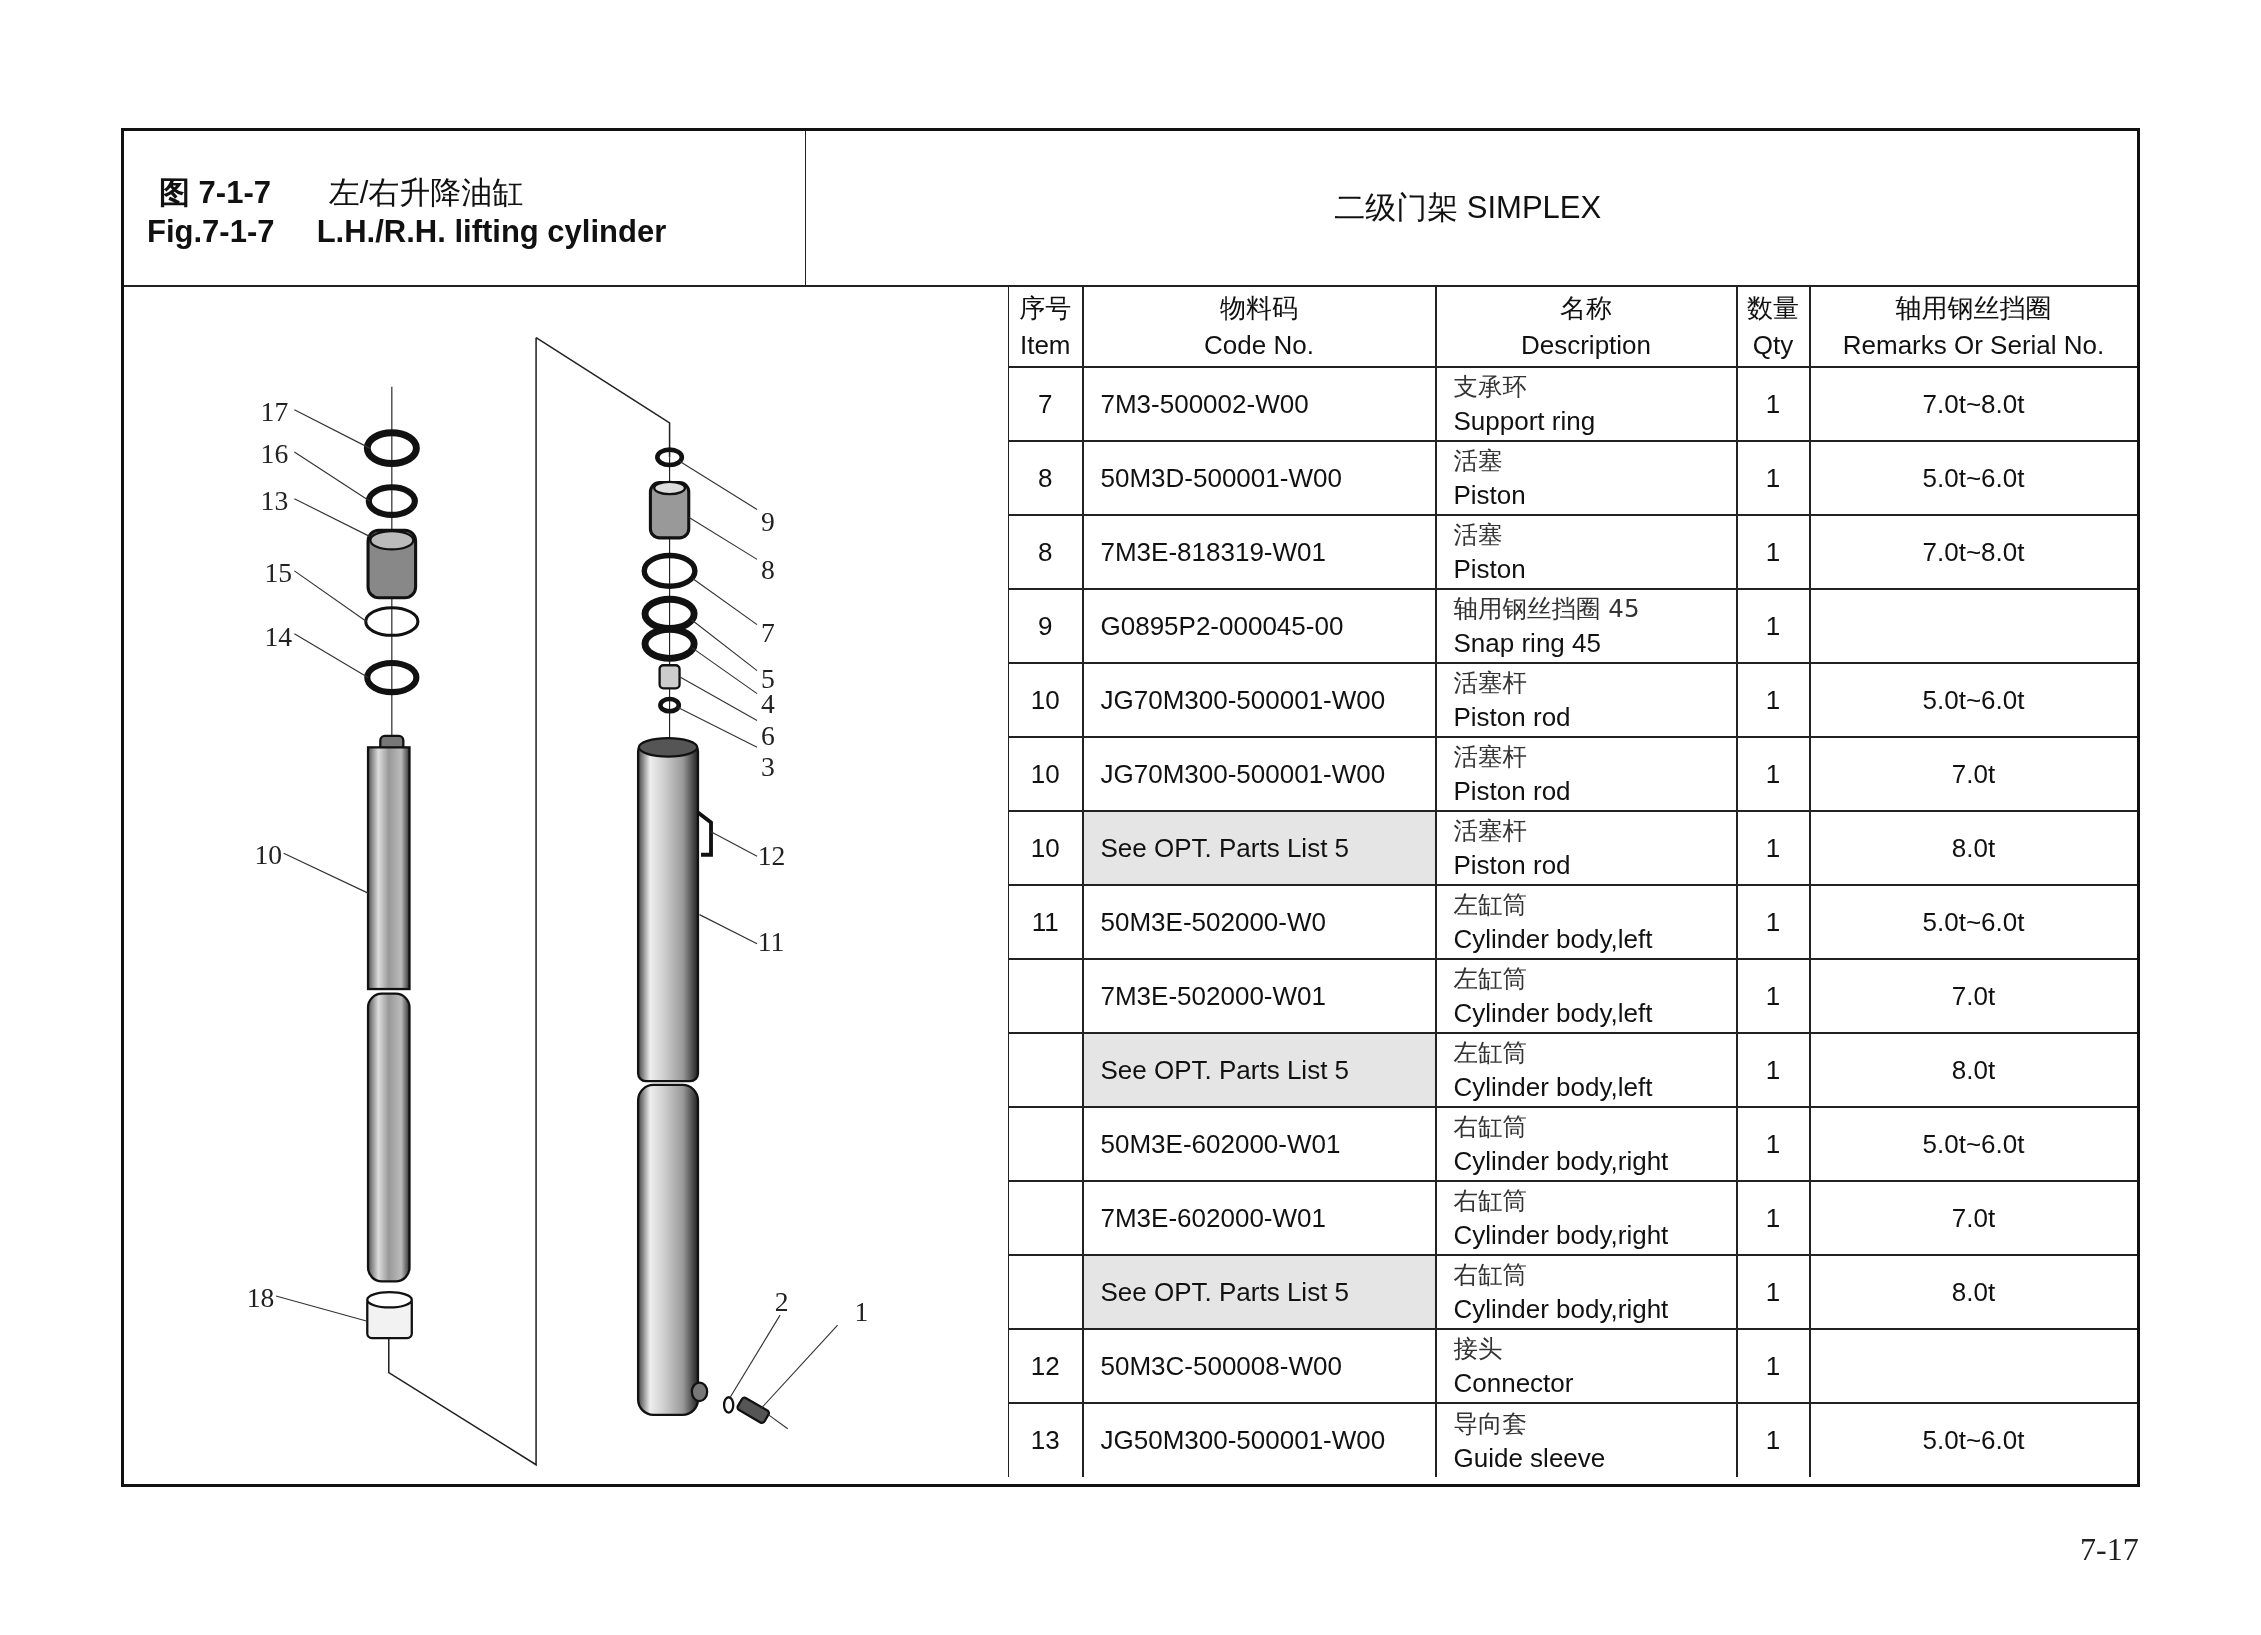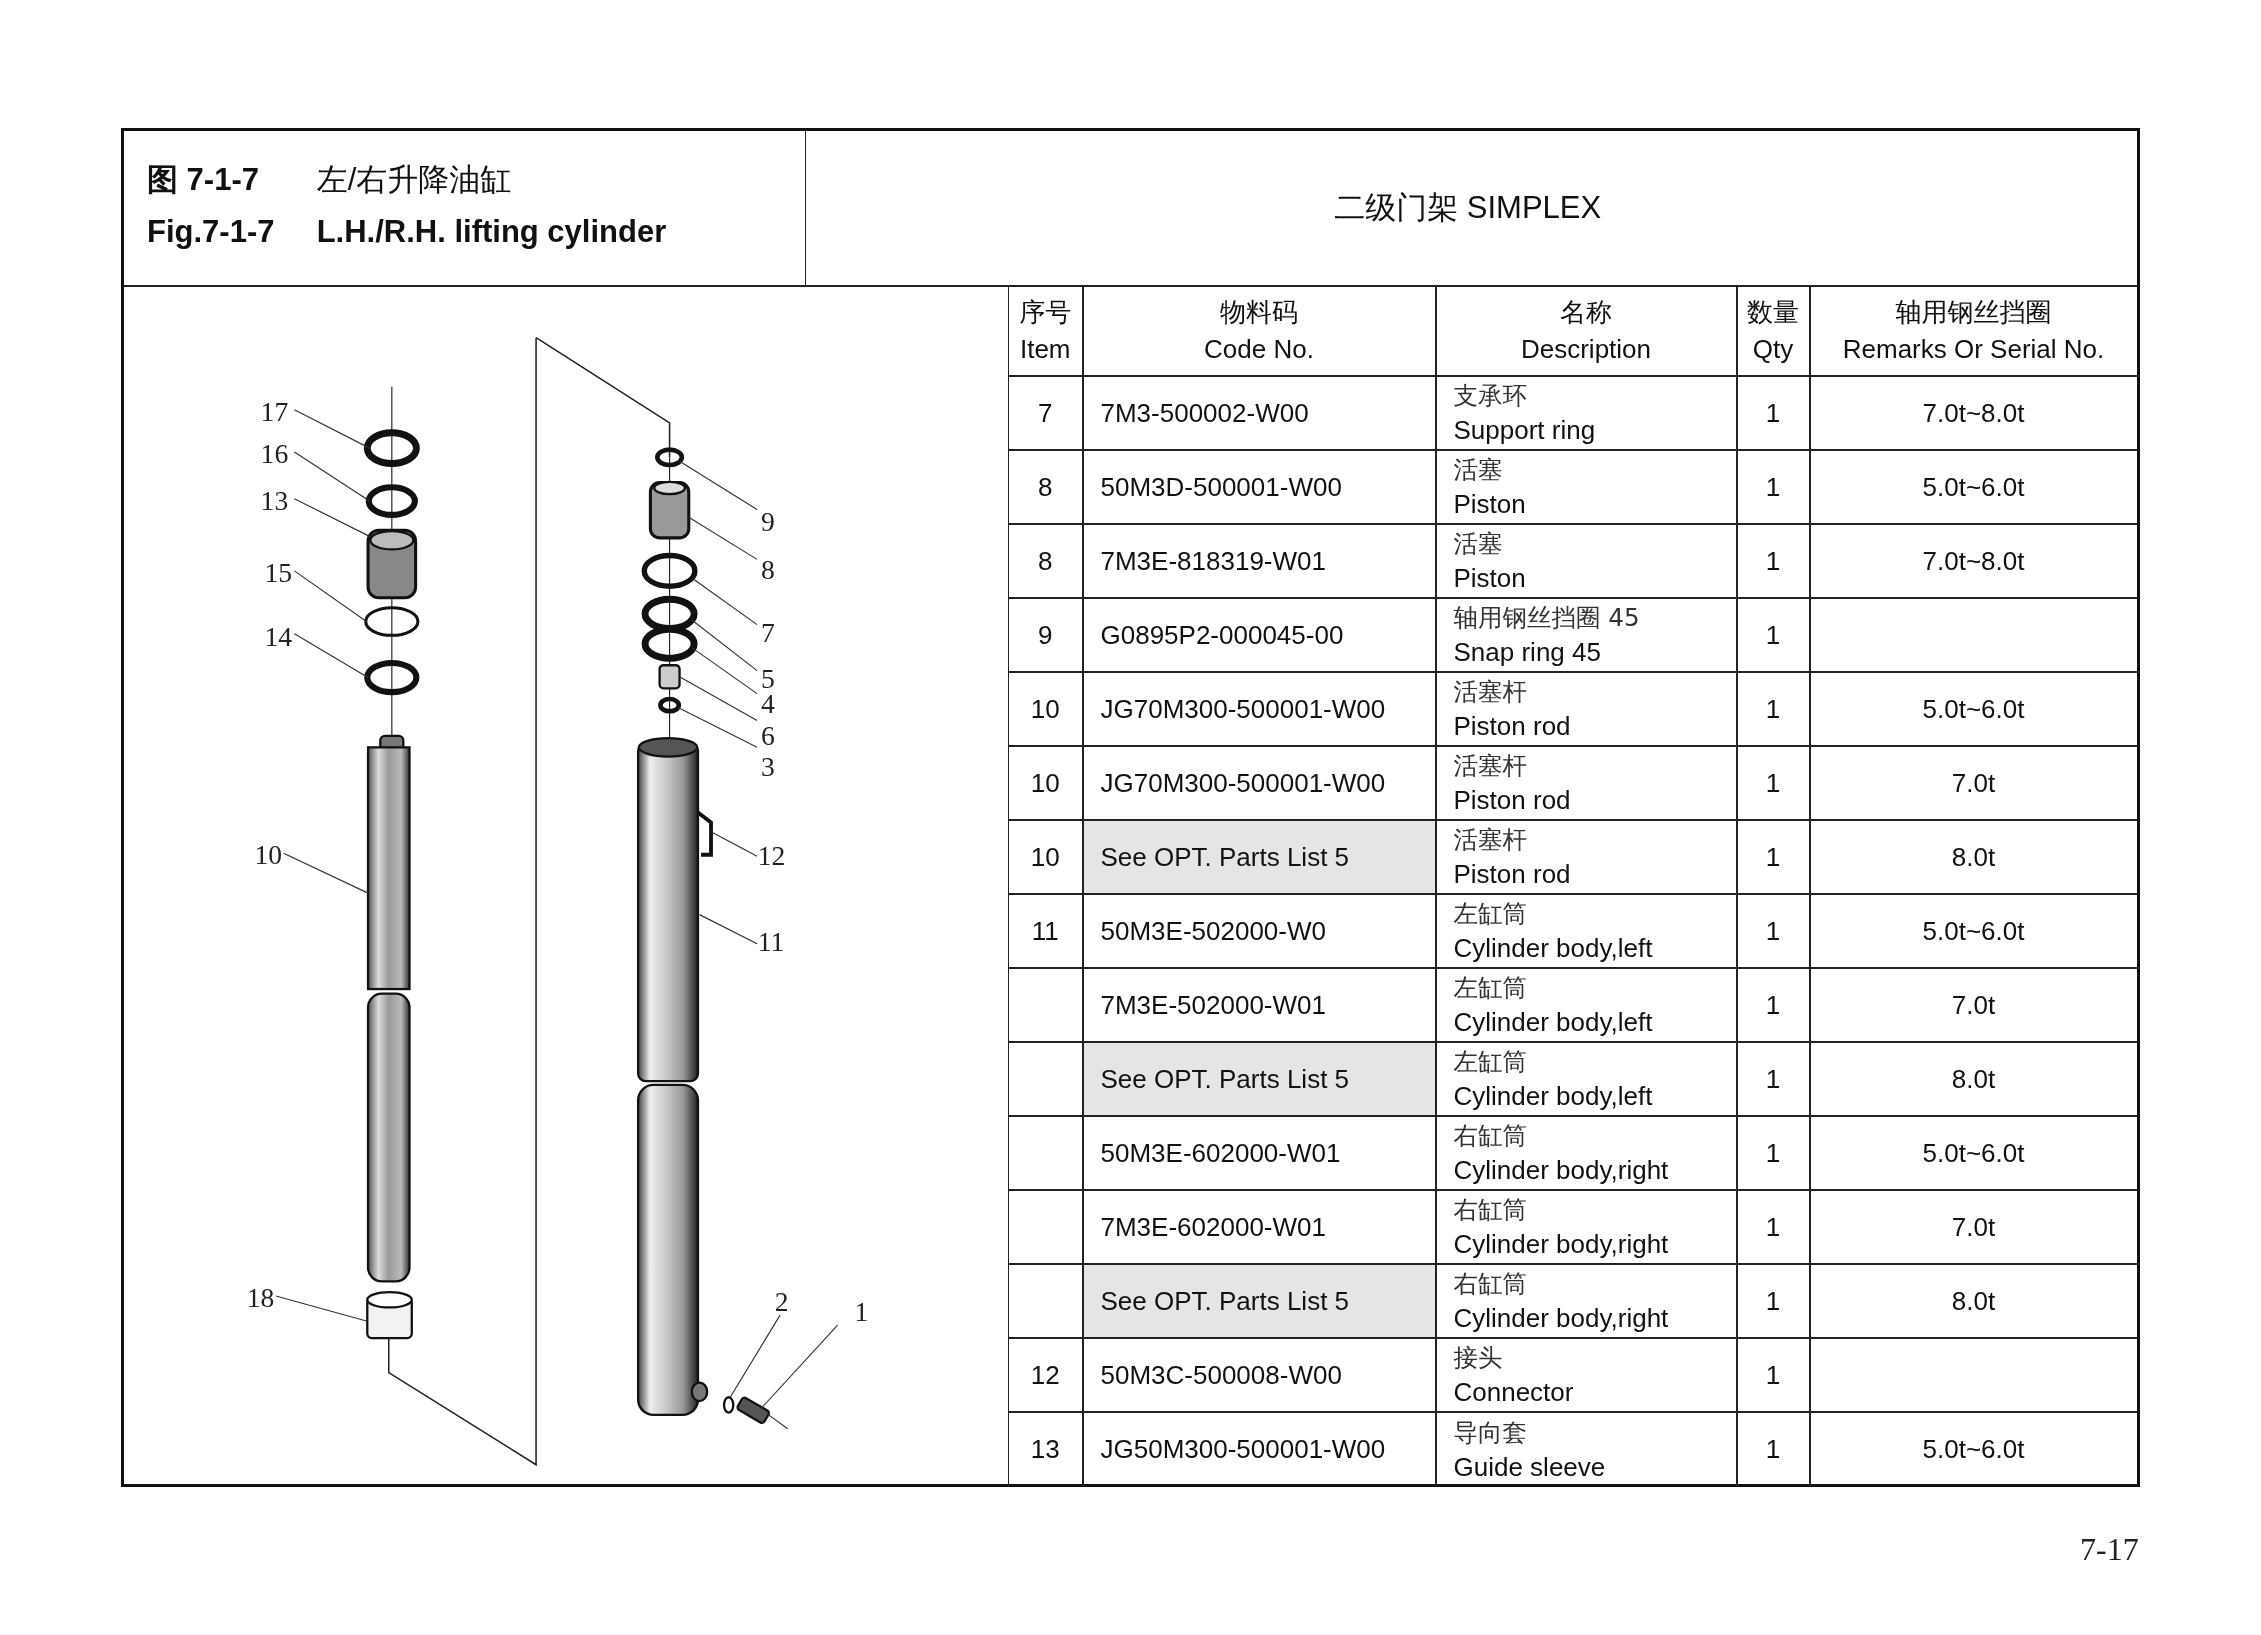--- a/index.html
+++ b/index.html
@@ -3,37 +3,37 @@
 <meta charset="utf-8">
 <style>
   html, body { margin:0; padding:0; background:#ffffff; }
   body { width:2261px; height:1635px; position:relative; overflow:hidden;
          font-family:"Liberation Sans", "DejaVu Sans", sans-serif; color:#111; }
   .frame { position:absolute; left:121px; top:128px; width:2019px; height:1359px;
            border:3.8px solid #111; box-sizing:border-box; }
   .title-box { position:absolute; left:0; top:0; width:682px; height:156px;
                border-right:1.5px solid #222; border-bottom:2.3px solid #222; box-sizing:border-box; }
   .title-line { position:absolute; left:23px; font-weight:bold; font-size:31px; white-space:nowrap; }
-  .title-line.cn { top:28px; }
+  .title-line.cn { top:41px;margin-left:12px; }
   .title-line.en { top:83px; }
   .title-line .code { display:inline-block; width:161px; }
   .title-line.cn .code { width:161px; }
   .title-line .txt { font-weight:bold; }
   .title-line.cn .txt { font-weight:normal; }
   .model-box { position:absolute; left:682px; top:0; right:0; height:156px;
                border-bottom:2.3px solid #222; box-sizing:border-box;
                display:flex; align-items:center; justify-content:center; font-size:31px; }
   .model-box span { margin-left:-7.7px; }
   .drawing { position:absolute; left:0; top:156px; width:884px; bottom:0; }
   .drawing svg { position:absolute; left:0; top:0; }
   .parts-table { position:absolute; left:884px; top:156px; right:0; bottom:0;
                  border-collapse:collapse; table-layout:fixed; width:1128px; }
   .parts-table td, .parts-table th { border:2.3px solid #222; padding:0; font-weight:normal;
                  font-size:26px; box-sizing:border-box; }
-  .parts-table th { height:89px; text-align:center; line-height:37px; border-top:none; }
+  .parts-table th { height:80px; text-align:center; line-height:37px; border-top:none; }
   .parts-table td { height:74px; }
   .parts-table tr td:first-child, .parts-table tr th:first-child { border-left:1.5px solid #222; }
   .parts-table tr td:last-child, .parts-table tr th:last-child { border-right:none; }
   .parts-table tr:last-child td { border-bottom:none; }
   .c-item { text-align:center; }
   .c-code { padding-left:17px !important; text-align:left; }
   .c-code.opt { background:#e5e5e5; }
   .c-desc { padding-left:17px !important; text-align:left; line-height:34px; vertical-align:middle; }
   .c-desc .cn { display:block; font-family:"DejaVu Sans", sans-serif; font-size:24.5px; color:#333; }
   .c-desc .en { display:block; }

